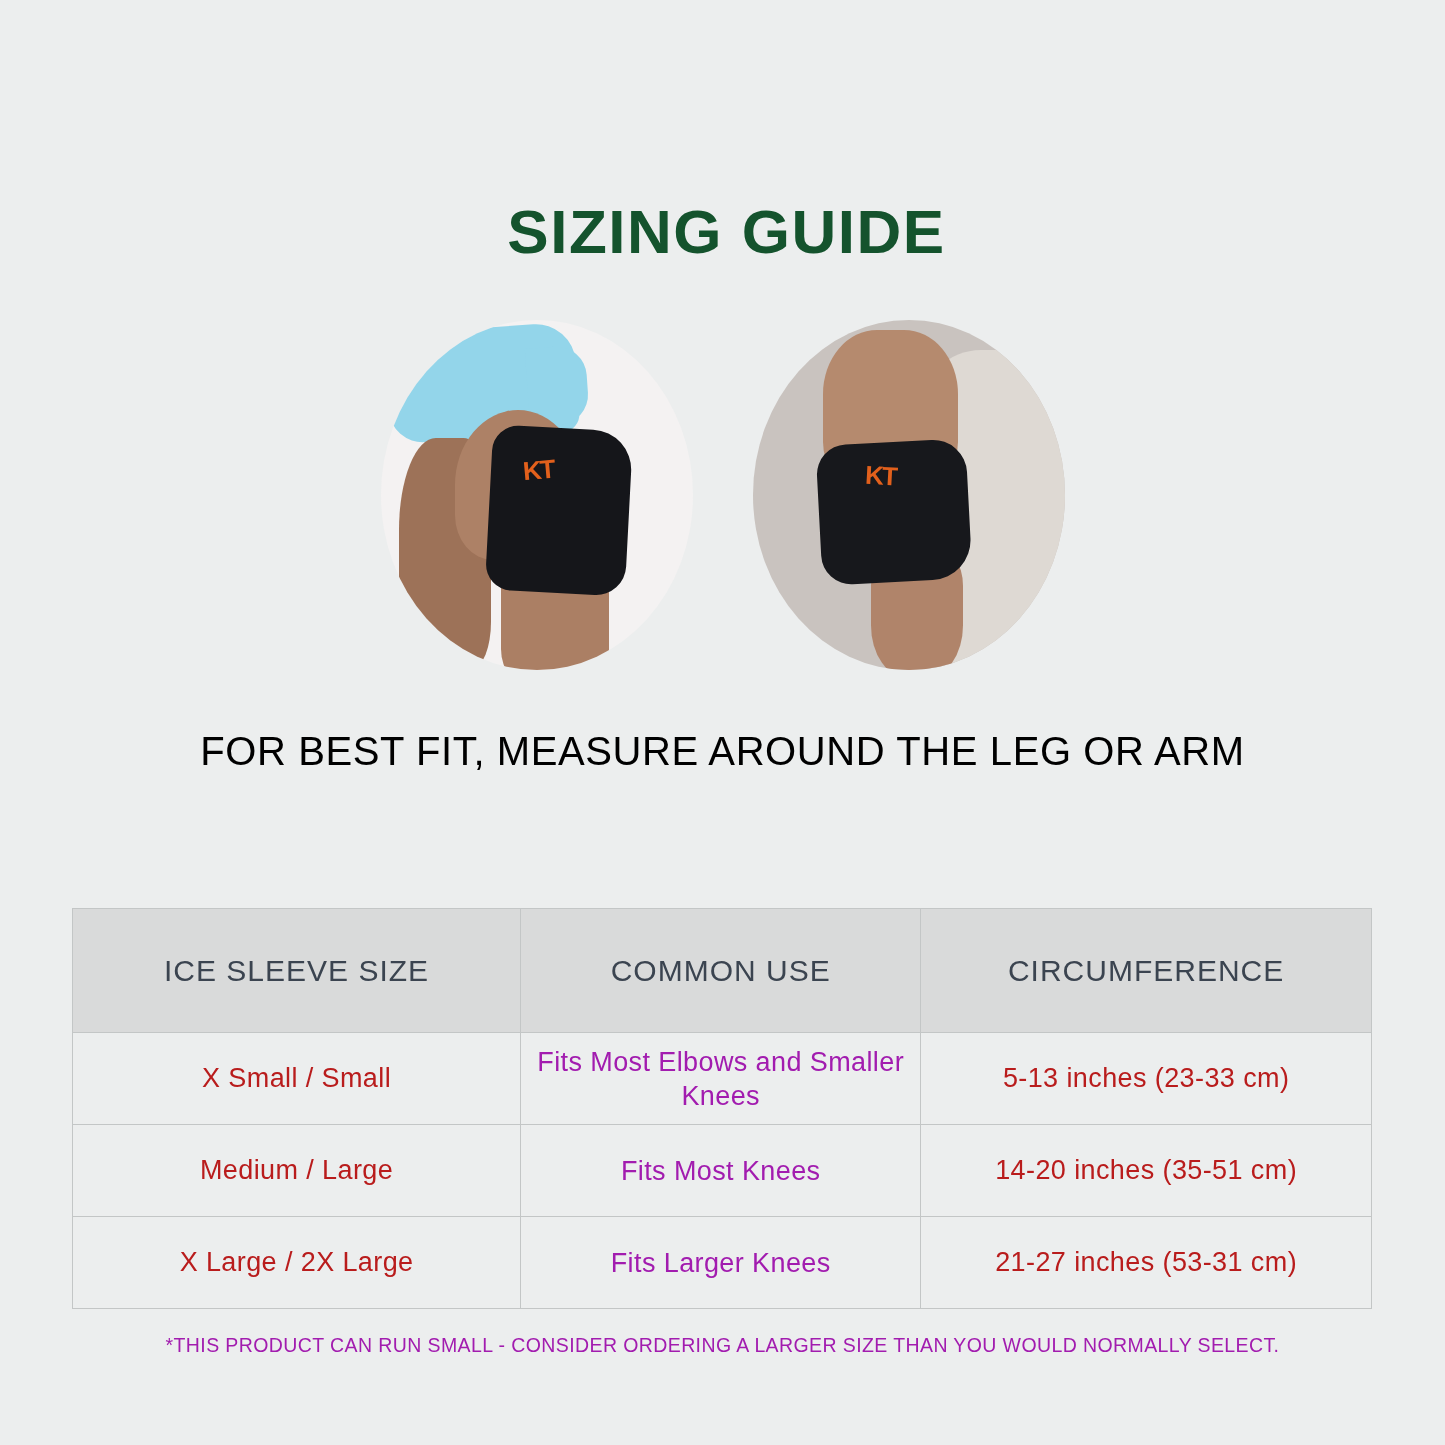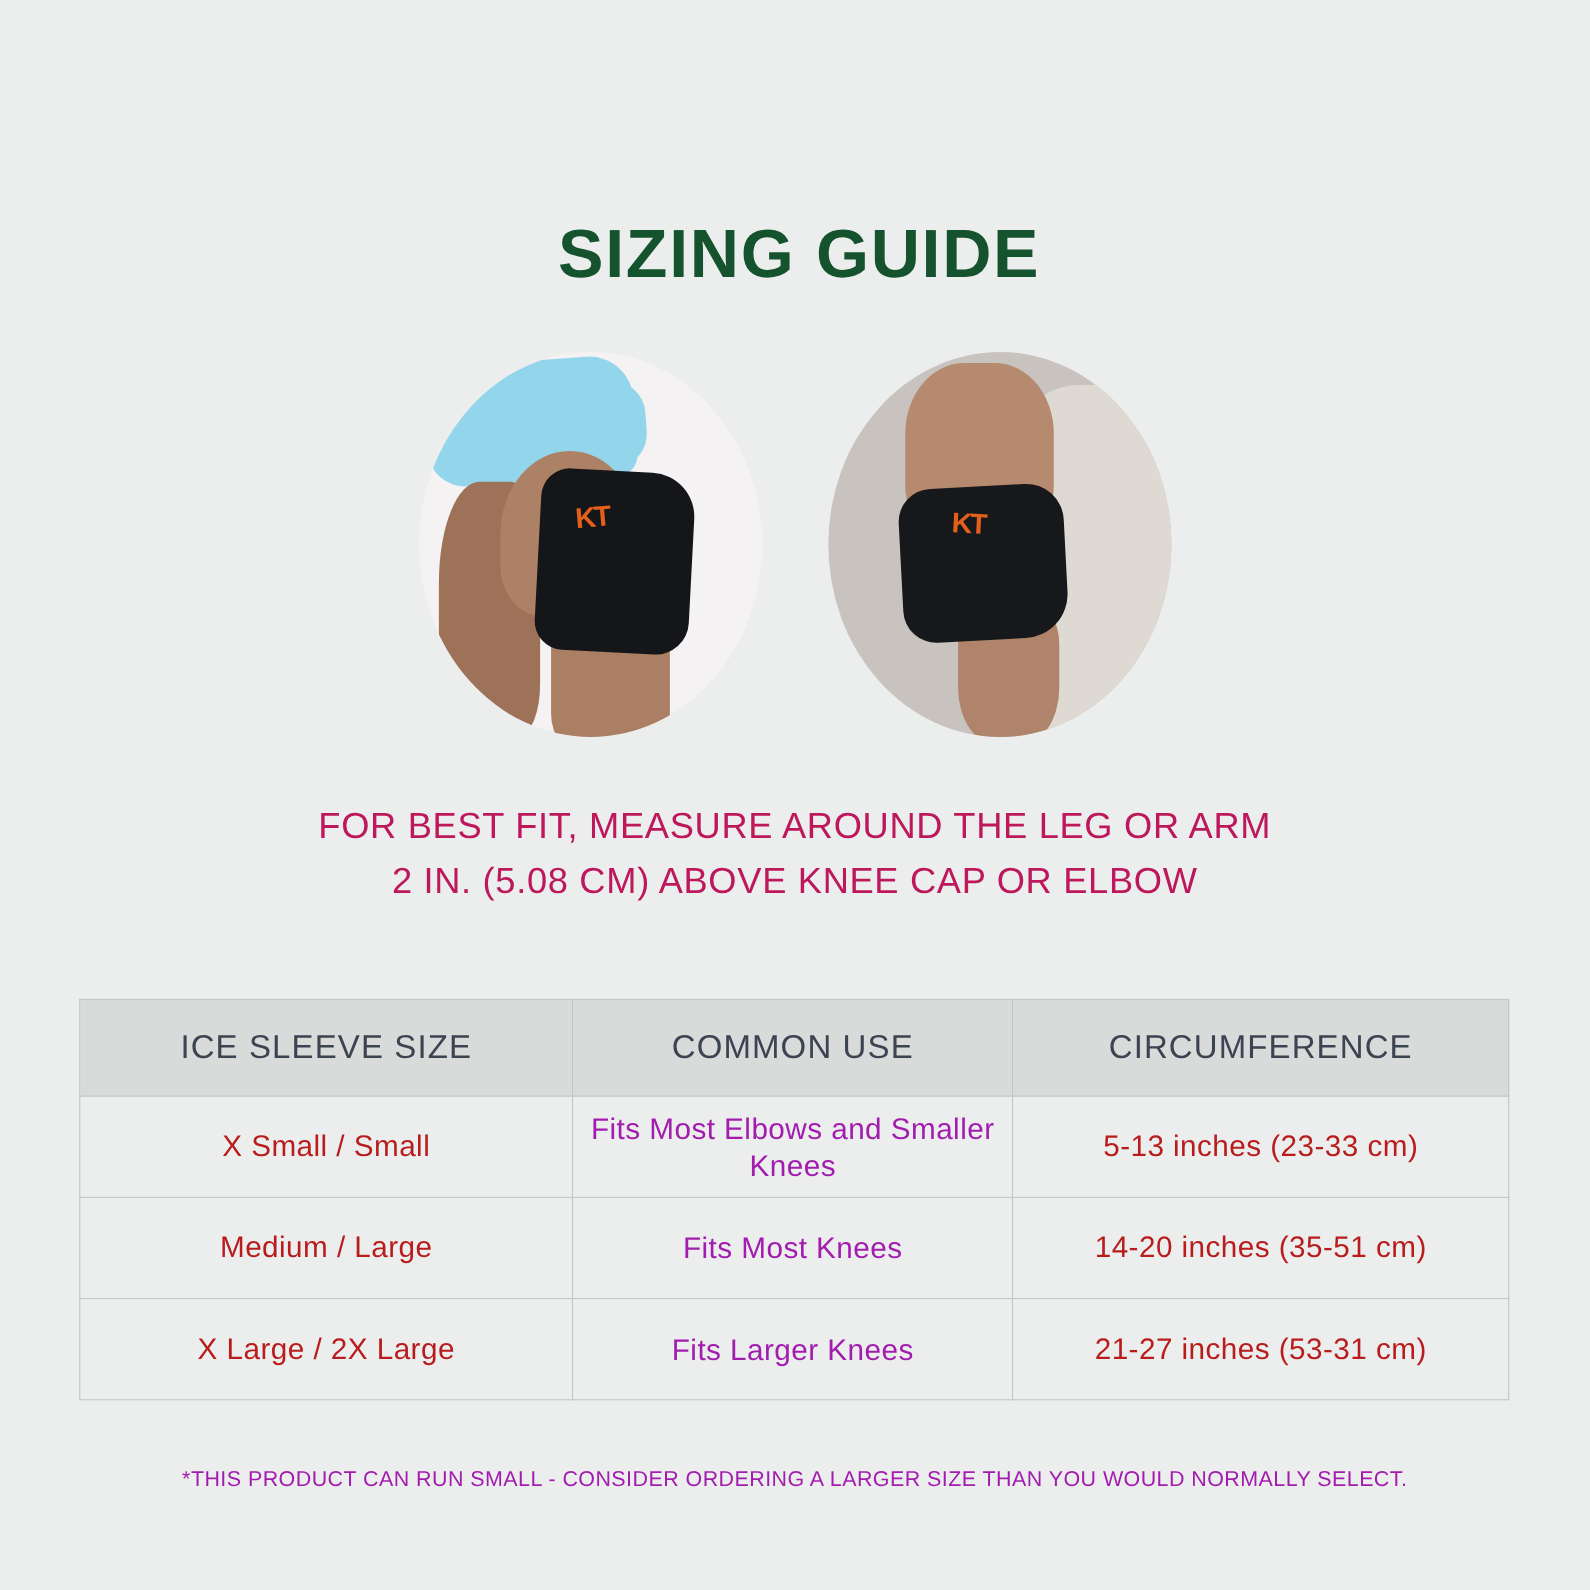--- a/index.html
+++ b/index.html
@@ -159,24 +159,24 @@
   }
   .elbow-kt { left: 48px; top: 18px; transform: rotate(6deg); }
 
   
   .instruction {
     position: absolute;
     top: 726px;
     left: 0;
     width: 100%;
     text-align: center;
-    font-size: 33px;
+    font-size: 40px;
     line-height: 50px;
     letter-spacing: 0.6px;
-    color: #be185d;
+    color: #000000;
   }
 
   
   .table-wrap {
     position: absolute;
     top: 908px;
     left: 72px;
     width: 1300px;
   }
   table {
@@ -184,21 +184,21 @@
     border-collapse: collapse;
     table-layout: fixed;
   }
   th, td {
     border: 1px solid #c3c6c6;
     text-align: center;
     vertical-align: middle;
   }
   thead th {
     background: #d9dada;
-    height: 88px;
+    height: 124px;
     font-size: 30px;
     font-weight: normal;
     letter-spacing: 1px;
     color: #3b4450;
   }
   tbody td {
     height: 92px;
     font-size: 27px;
     letter-spacing: 0.4px;
     color: #b91c1c;
@@ -249,21 +249,20 @@
       <div class="elbow-fore"></div>
       <div class="elbow-sleeve">
         <span class="kt-logo elbow-kt">KT</span>
       </div>
     </div>
 
   </div>
 
   <div class="instruction">
     <div>FOR BEST FIT, MEASURE AROUND THE LEG OR ARM</div>
-    <div>2 IN. (5.08 CM) ABOVE KNEE CAP OR ELBOW</div>
   </div>
 
   <div class="table-wrap">
     <table>
       <colgroup>
         <col class="c1">
           <col class="c2">
           <col class="c3">
       </colgroup>
       <thead>

